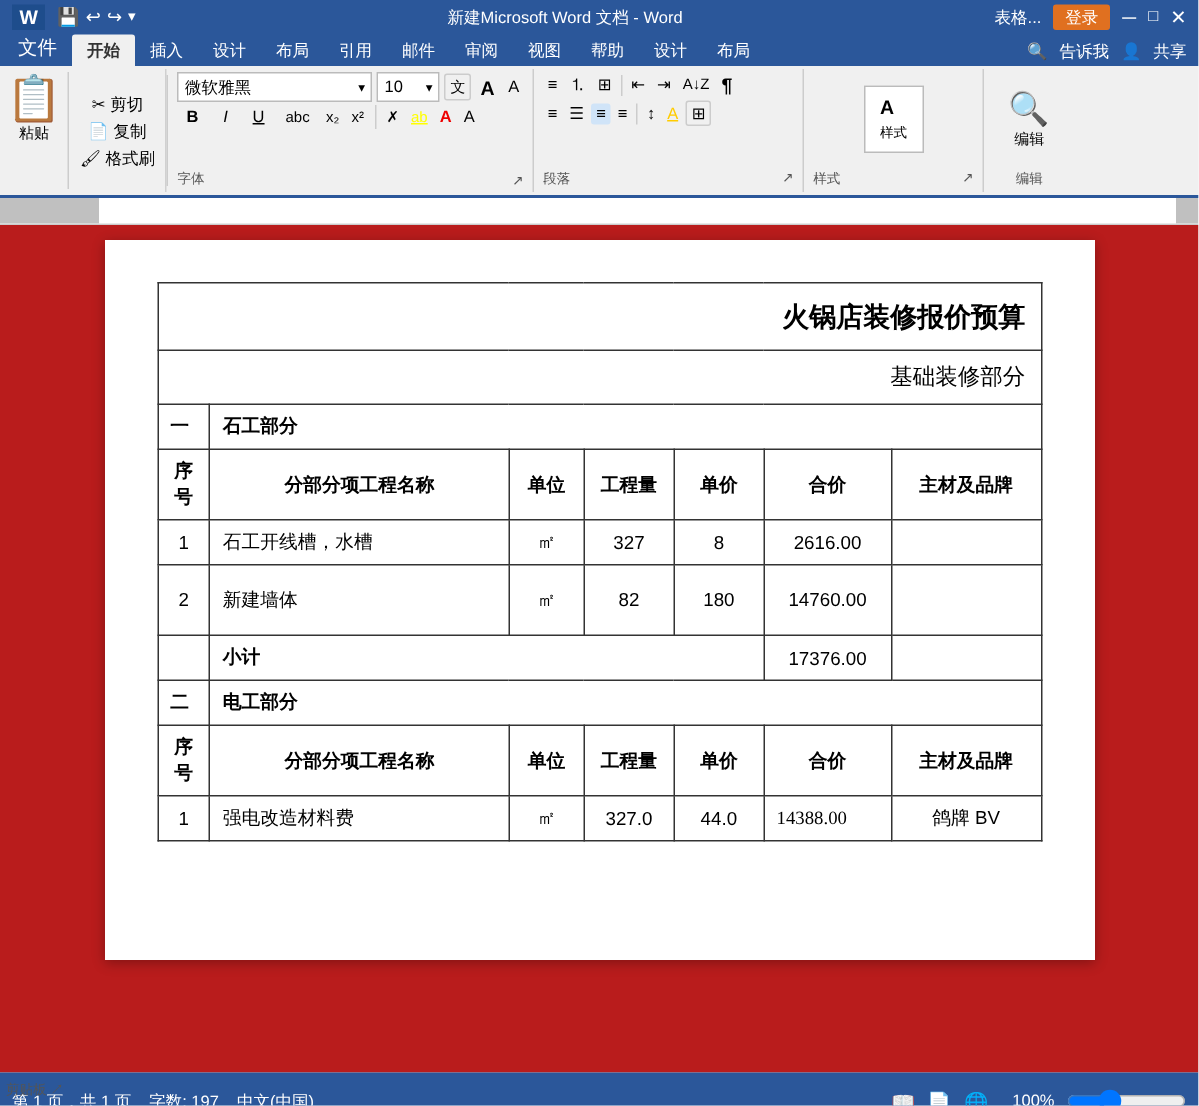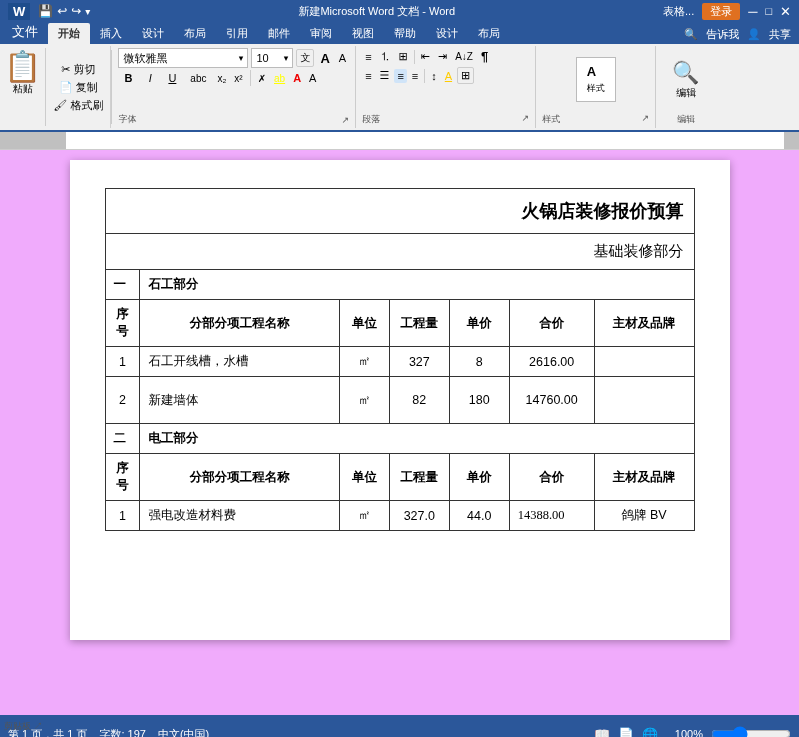--- a/index.html
+++ b/index.html
@@ -221,21 +221,21 @@
 
 <div class="ruler-bar">
   <div style="background:#c0c0c0; width:66px; height:100%;"></div>
   <div style="background:white; flex:1; height:100%; position:relative; display:flex; align-items:flex-end;">
     
     
   </div>
   <div style="background:#c0c0c0; width:15px; height:100%;"></div>
 </div>
 
-<div class="doc-area" style="background:#f0abfc; overflow:auto; height:calc(737px - 22px - 22px - 88px - 18px - 22px); padding:10px; display:flex; justify-content:center; align-items:flex-start;">
+<div class="doc-area" style="background:#b91c1c; overflow:auto; height:calc(737px - 22px - 22px - 88px - 18px - 22px); padding:10px; display:flex; justify-content:center; align-items:flex-start;">
 
   <div style="background:white; width:660px; min-height:480px; box-shadow:0 2px 8px rgba(0,0,0,0.3); padding:28px 35px 20px 35px; position:relative;">
 
     <table style="width:100%; border-collapse:collapse; font-size:12.5px; font-family:'微软雅黑','Microsoft YaHei',sans-serif;">
 
       <tbody>
           <tr>
         <td colspan="7" style="border:1px solid #333; text-align:right; font-size:18px; font-weight:bold; padding:10px 10px; font-family:'微软雅黑','Microsoft YaHei',sans-serif;">火锅店装修报价预算</td>
       </tr>
 
@@ -271,20 +271,26 @@
       <tr>
         <td style="border:1px solid #333; padding:6px 8px; text-align:center;">2</td>
         <td style="border:1px solid #333; padding:6px 8px;">新建墙体</td>
         <td style="border:1px solid #333; padding:6px 8px; text-align:center;">㎡</td>
         <td style="border:1px solid #333; padding:6px 8px; text-align:center;">82</td>
         <td style="border:1px solid #333; padding:6px 8px; text-align:center;">180</td>
         <td style="border:1px solid #333; padding:16px 8px; text-align:center;">14760.00</td>
         <td style="border:1px solid #333; padding:6px 8px;"></td>
       </tr>
 
+      <tr>
+        <td style="border:1px solid #333; padding:6px 8px;"></td>
+        <td colspan="4" style="border:1px solid #333; padding:6px 8px; font-weight:bold;">小计</td>
+        <td style="border:1px solid #333; padding:6px 8px; text-align:center;">17376.00</td>
+        <td style="border:1px solid #333; padding:6px 8px;"></td>
+      </tr>
 
       <tr>
         <td style="border:1px solid #333; padding:6px 8px; font-weight:bold;">二</td>
         <td style="border:1px solid #333; padding:6px 8px; font-weight:bold;" colspan="6">电工部分</td>
       </tr>
 
       <tr>
         <td style="border:1px solid #333; padding:6px 8px; font-weight:bold; text-align:center;">序号</td>
         <td style="border:1px solid #333; padding:6px 8px; font-weight:bold; text-align:center;">分部分项工程名称</td>
         <td style="border:1px solid #333; padding:6px 8px; font-weight:bold; text-align:center;">单位</td>

